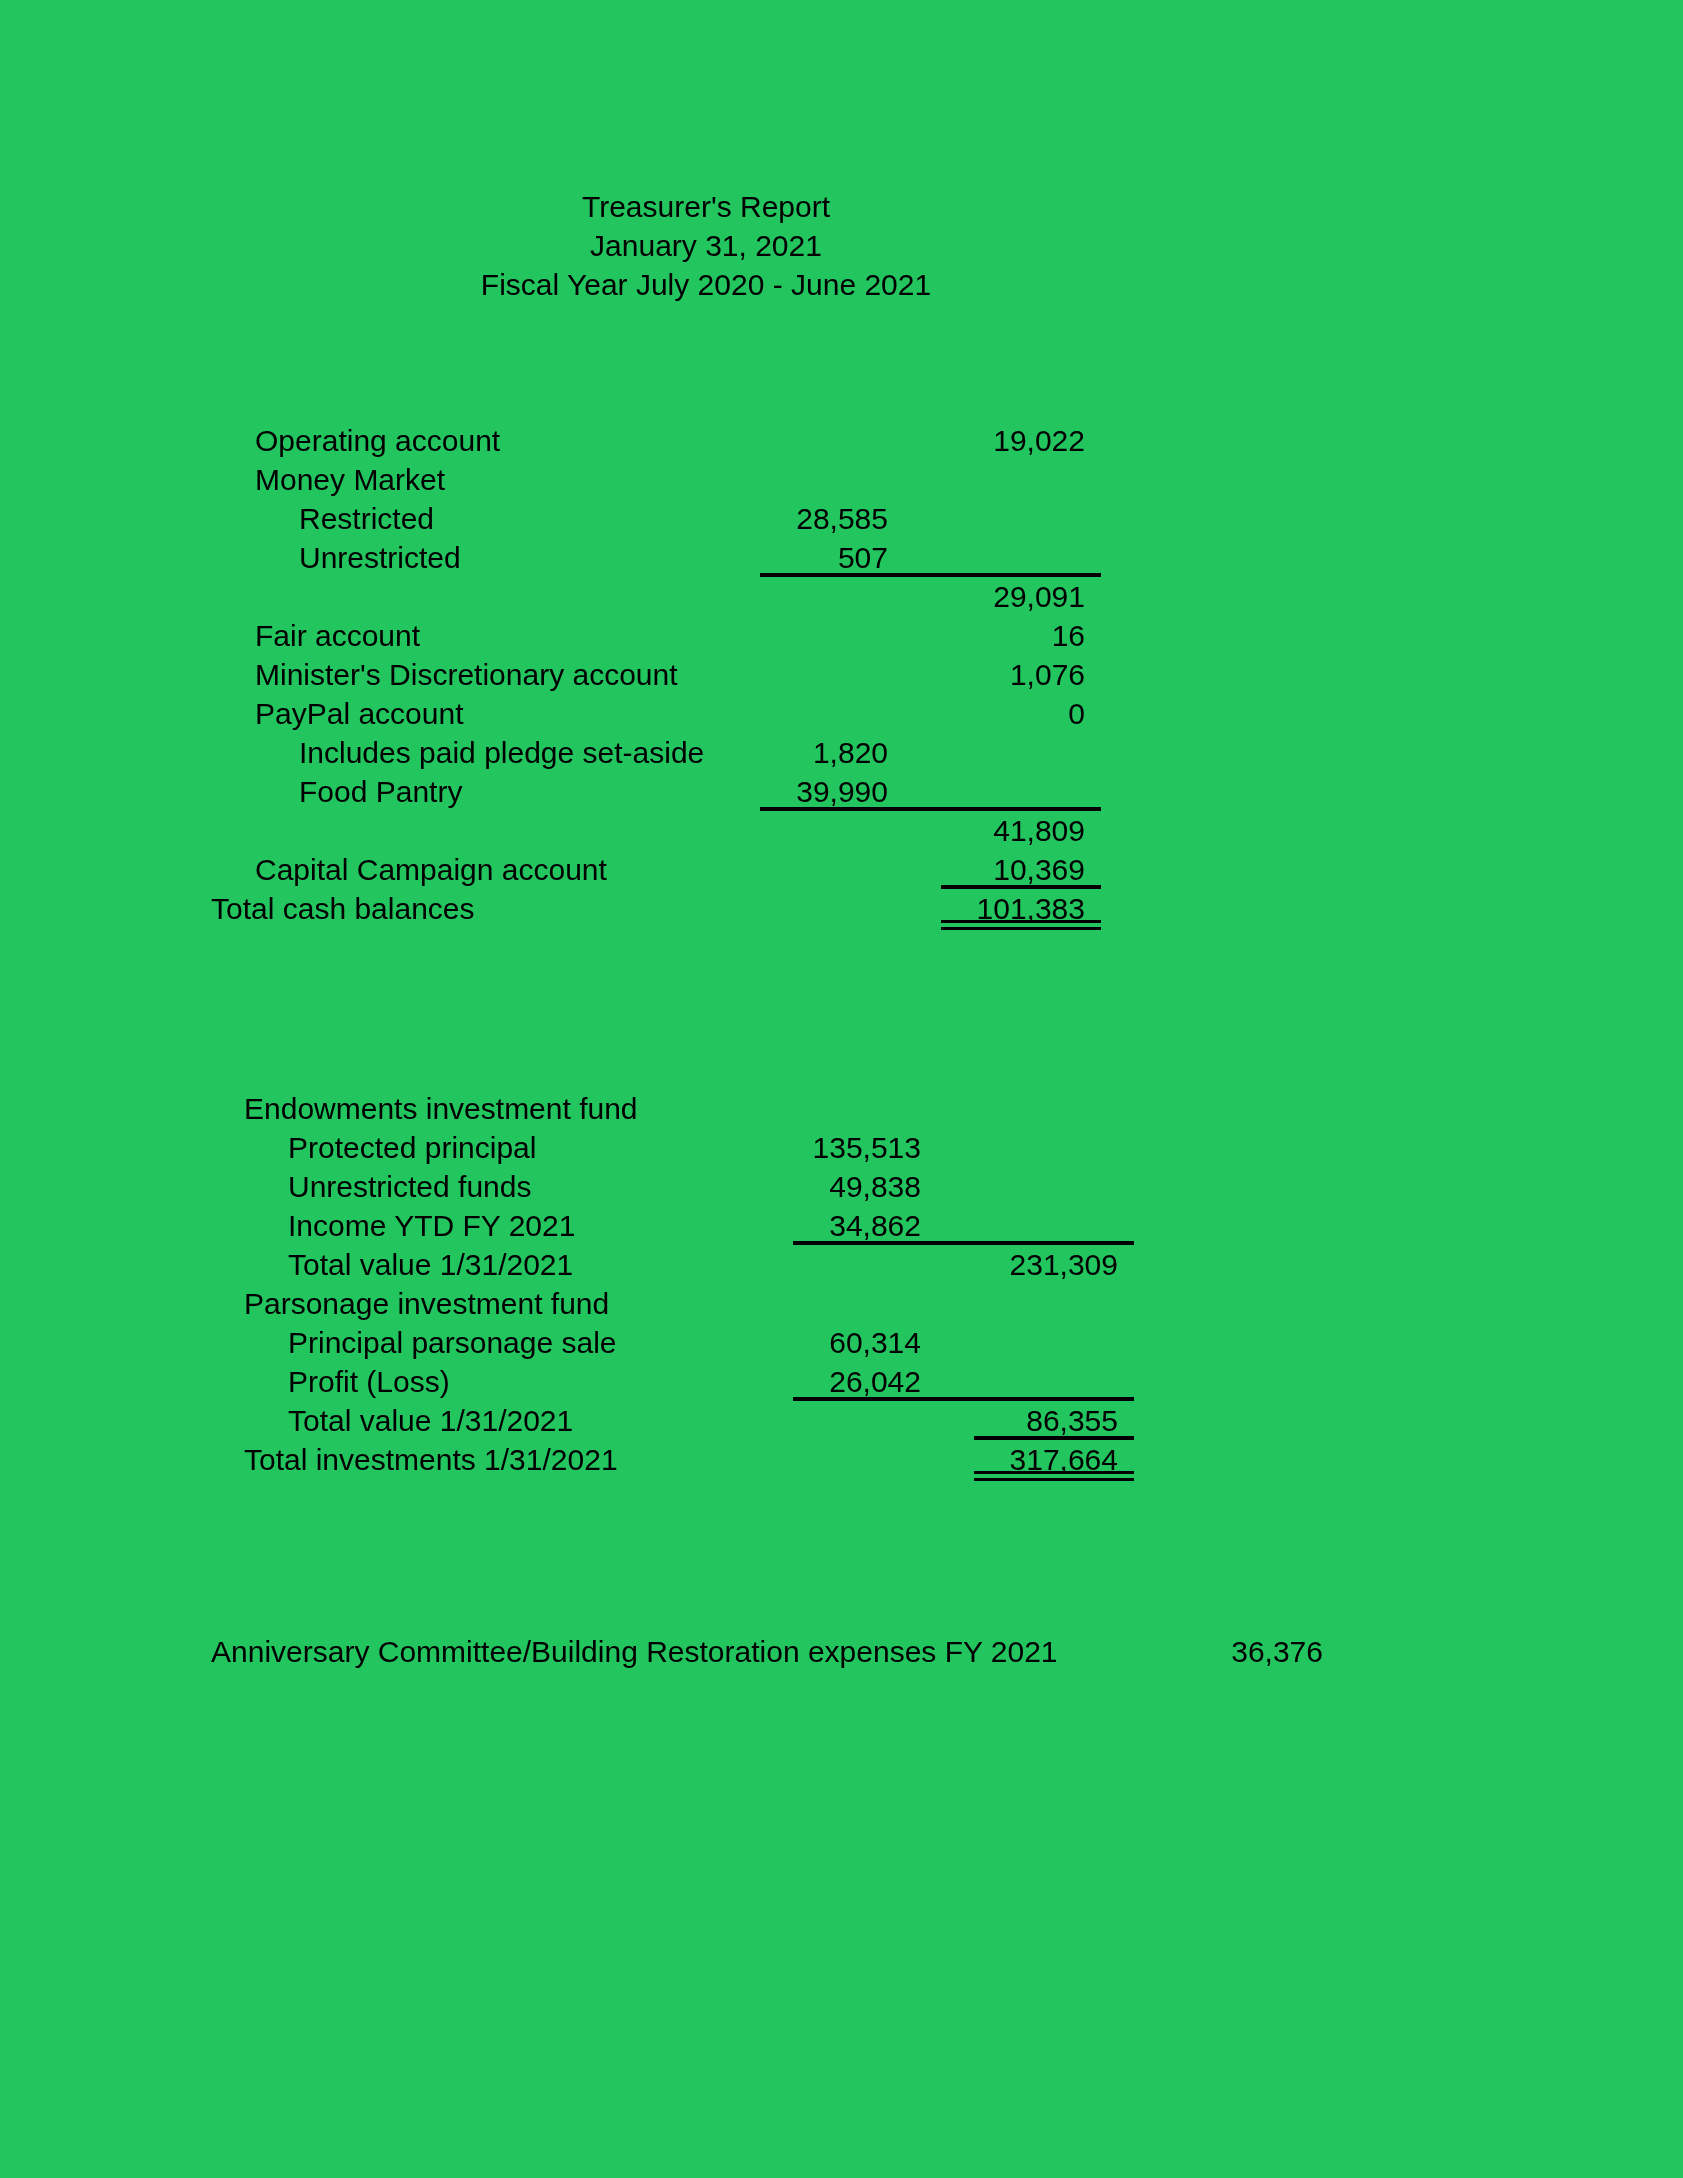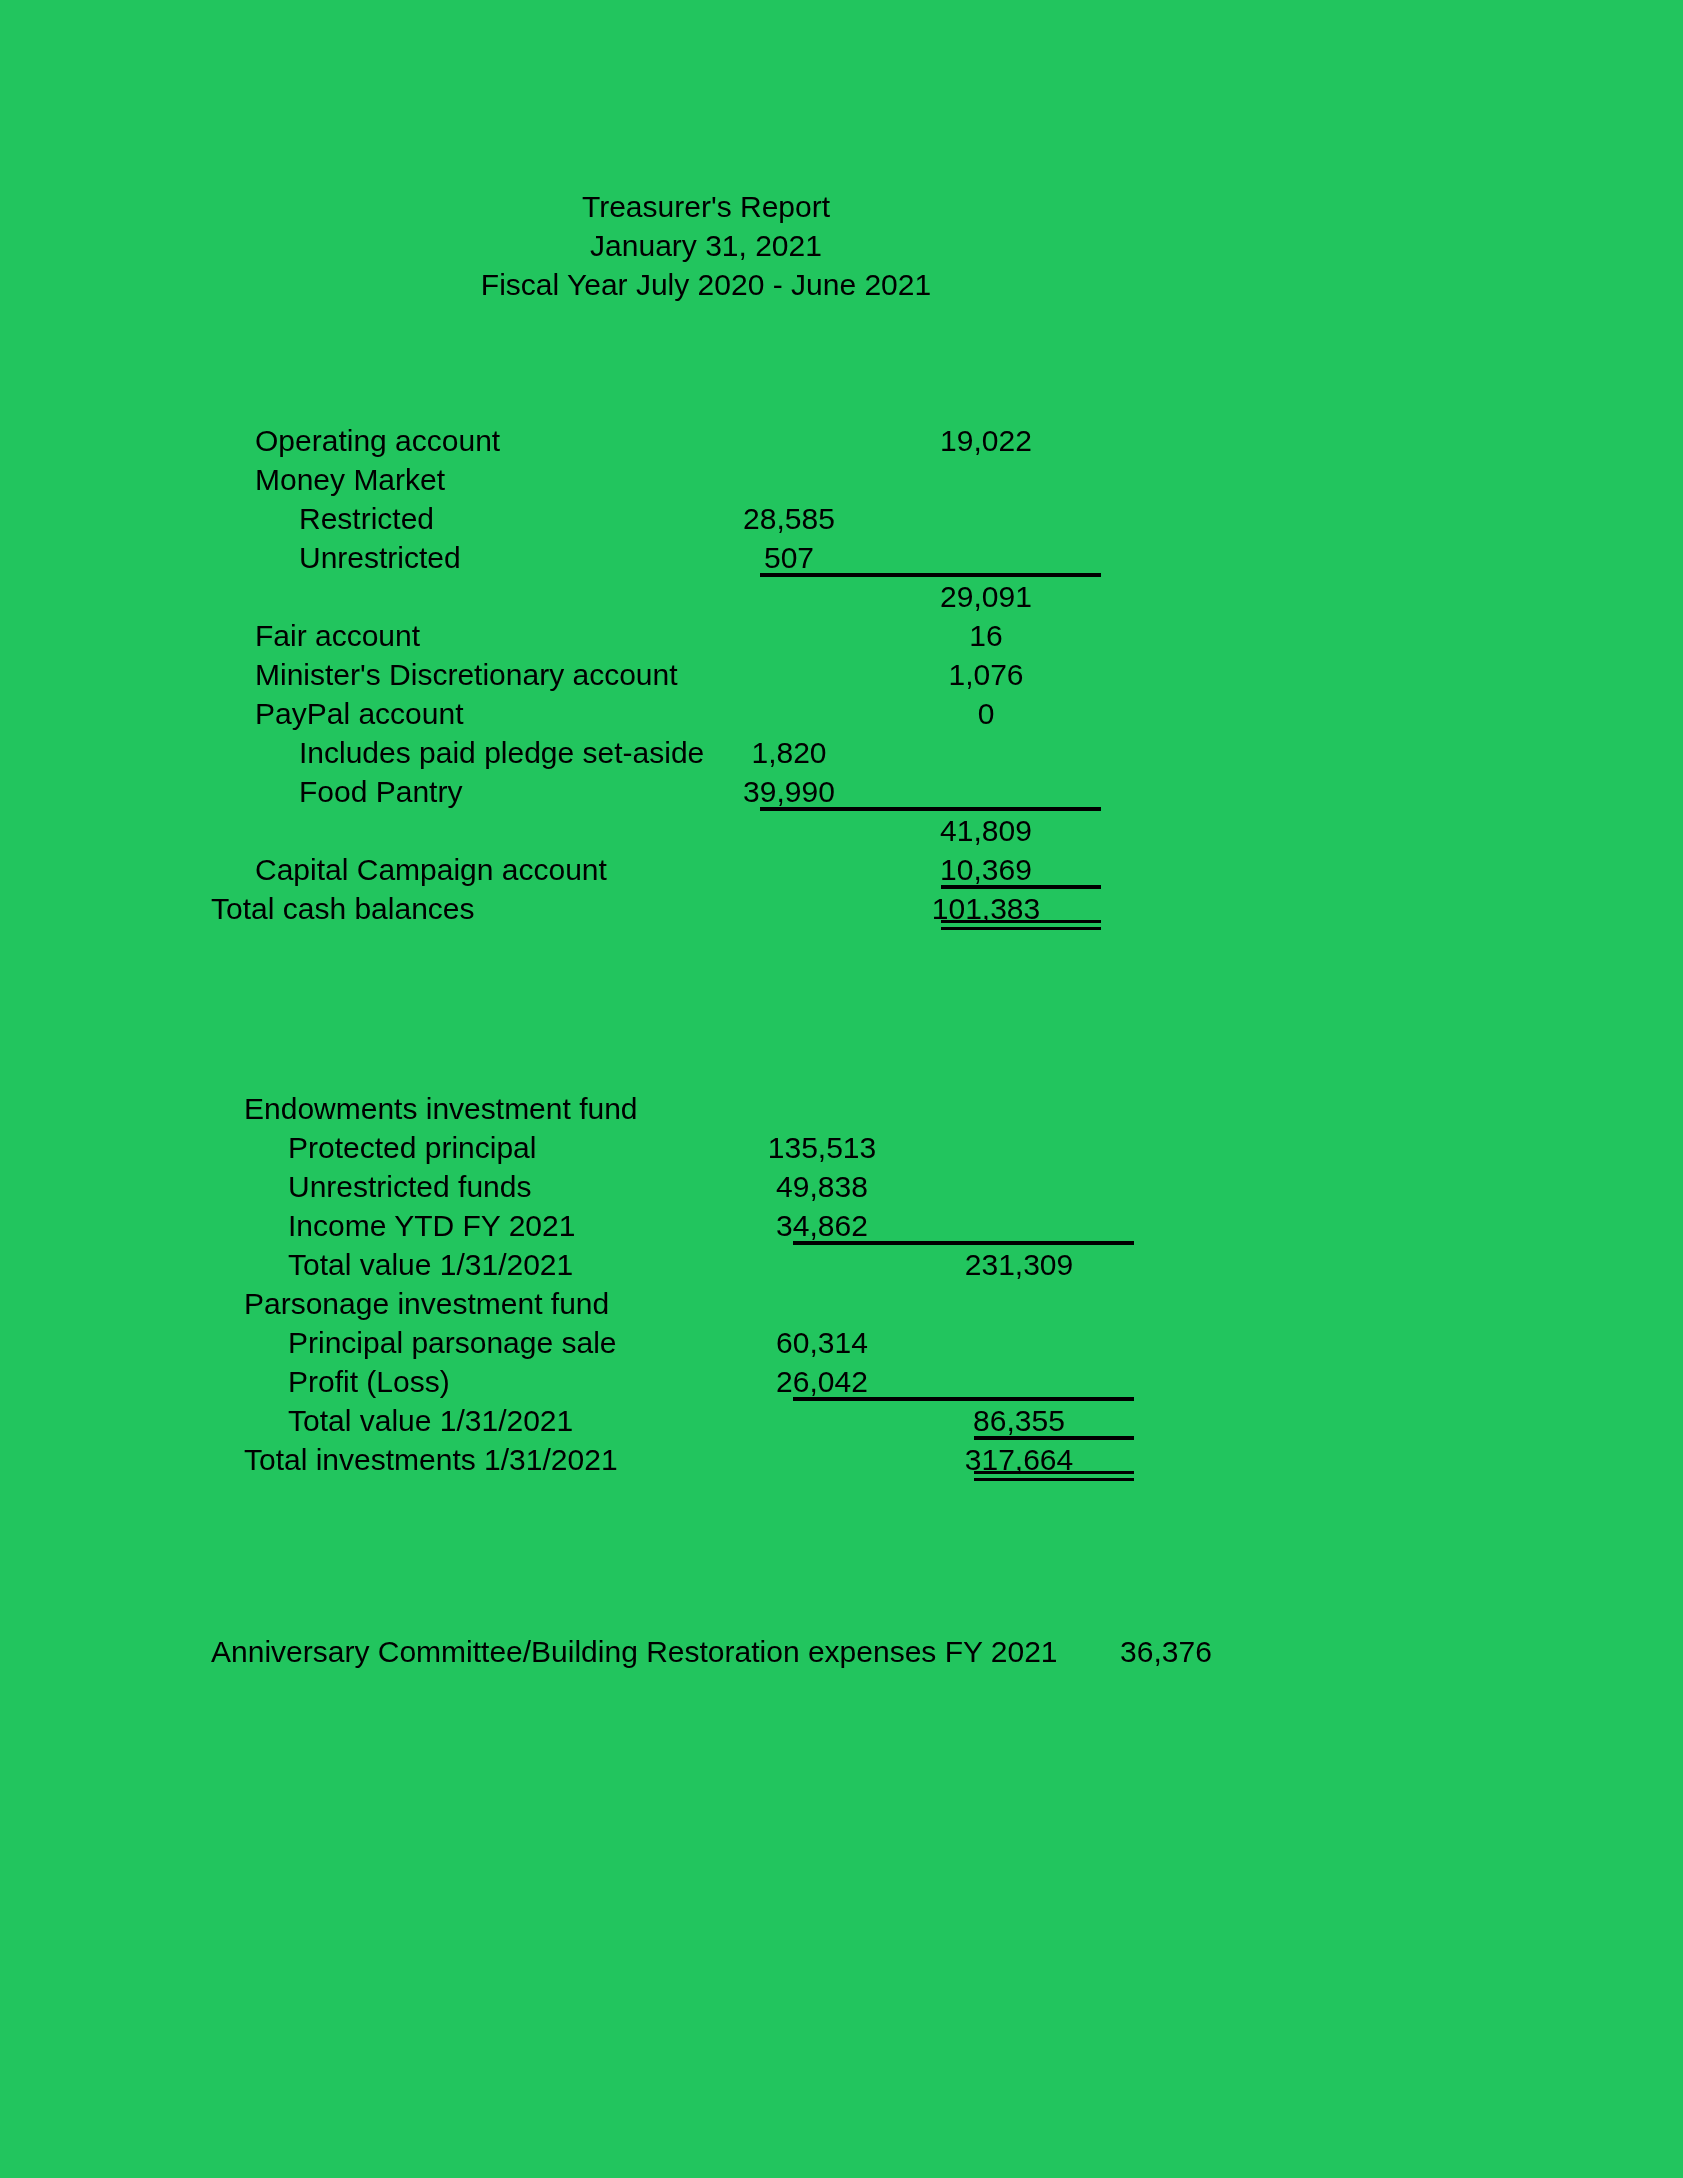--- a/index.html
+++ b/index.html
@@ -9,24 +9,24 @@
   .hdr{position:absolute;top:187px;left:0;width:1412px;text-align:center;}
   .section{position:absolute;left:0;width:1683px;}
   .sec-cash{top:421px;}
   .sec-inv{top:1089px;margin-left:33px;}
   .sec-foot{top:1632px;}
   .row{position:relative;height:39px;}
   .lbl{position:absolute;top:0;}
   .i0{left:211px;}
   .i1{left:255px;}
   .i2{left:299px;}
-  .num{position:absolute;top:0;text-align:center;width:198px;}
+  .num{position:absolute;top:0;text-align:right;width:198px;}
   .mid{left:690px;}
   .rgt{left:887px;}
-  .far{left:1067px;}
+  .far{left:1125px;}
   .rule{position:absolute;height:0;border-bottom:4px solid #000;bottom:0;}
   .rule.long{left:760px;width:341px;}
   .rule.short{left:941px;width:160px;}
   .dbl{position:absolute;left:941px;width:160px;height:4px;
        border-top:3px solid #000;border-bottom:3px solid #000;bottom:-2px;}
 </style>
 </head>
 <body>
 
 <div class="page">

